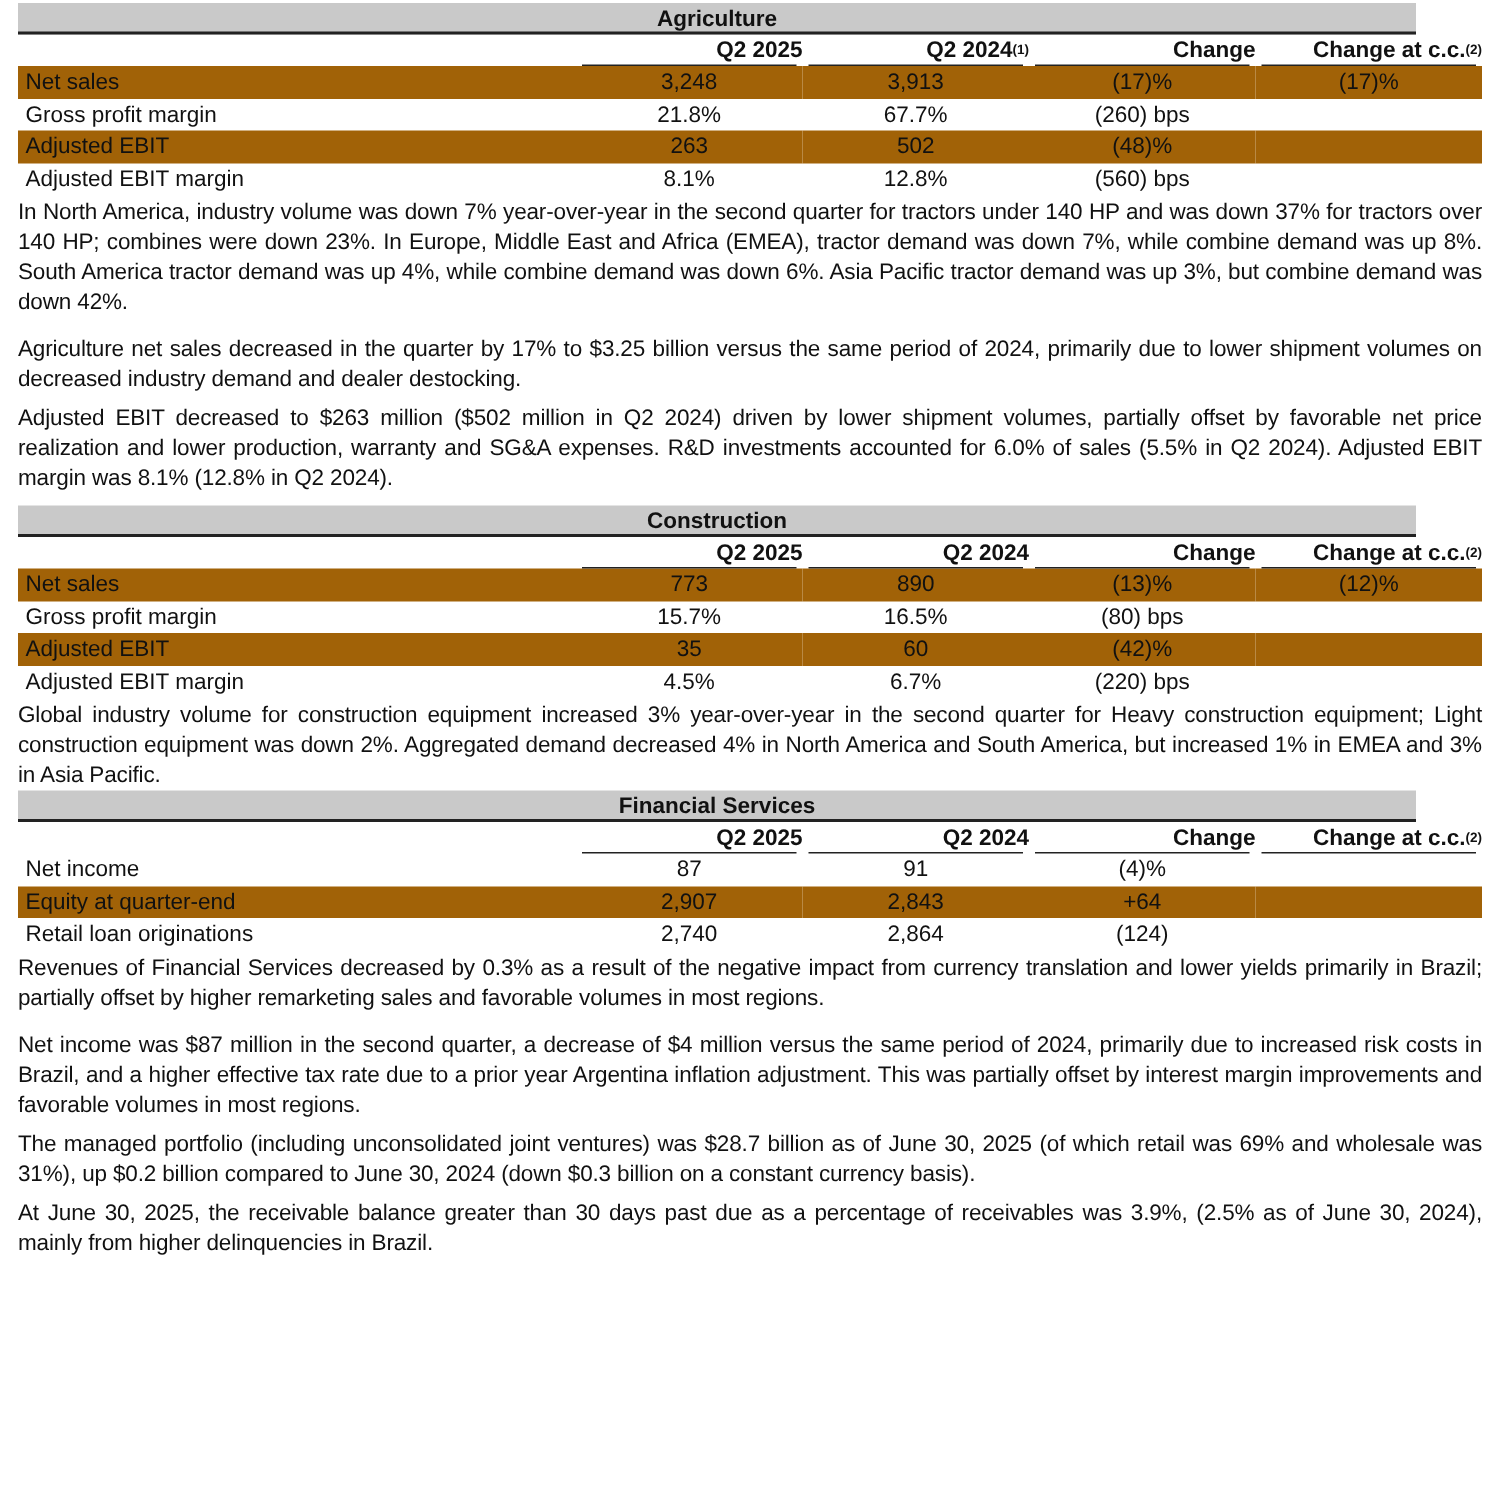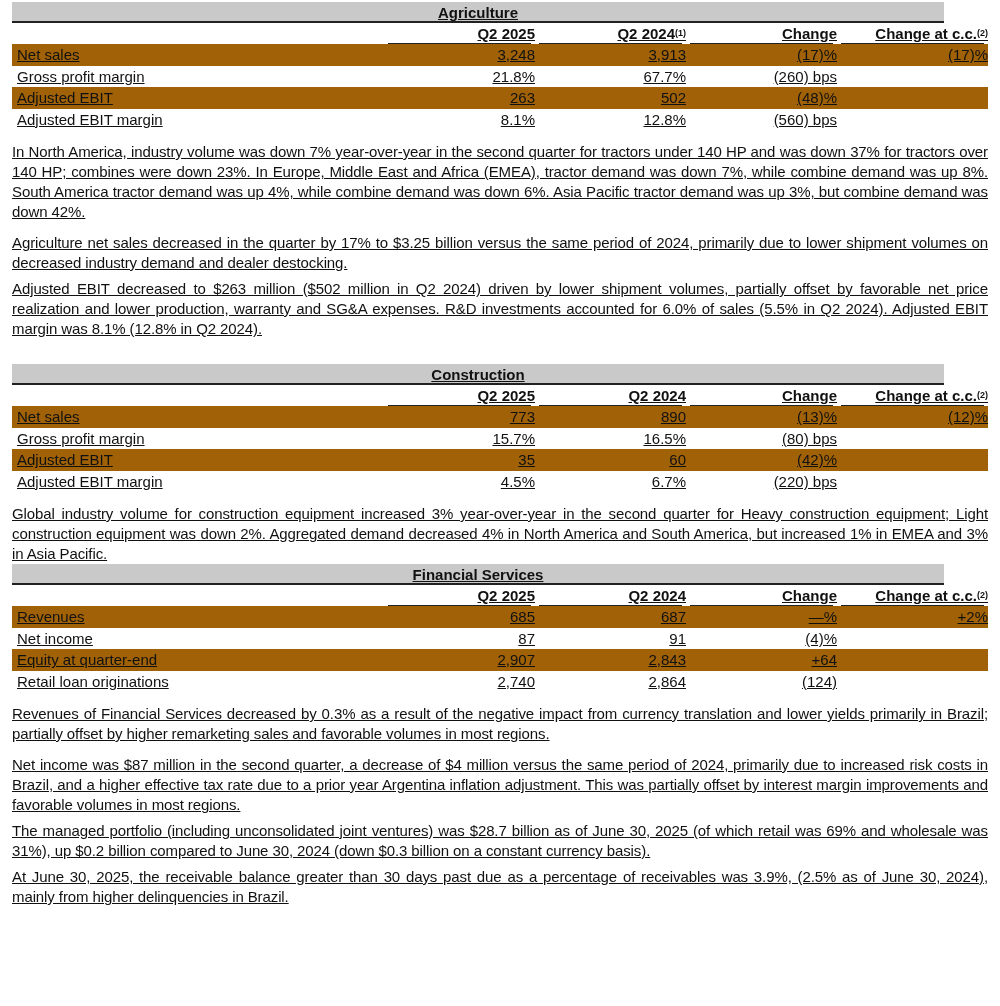--- a/index.html
+++ b/index.html
@@ -1,43 +1,43 @@
 <!DOCTYPE html>
 <html><head>
 <meta charset="utf-8">
 <style>
   * { box-sizing: border-box; margin: 0; padding: 0; }
   html, body { width: 1000px; height: 1006px; background: #ffffff; overflow: hidden; }
   body { font-family: "Liberation Sans", sans-serif; color: #111; font-size: 15px; }
-  .page { position: relative; width: 956px; padding: 2px 12px 0 12px; text-decoration: underline; }
+  .page { position: relative; width: 956px; padding: 2px 12px 0 12px; }
   .section-title {
     height: 21px; background: #c9c9c9; text-align: center; font-weight: bold;
     font-size: 15px; line-height: 21px; border-bottom: 2px solid #222;
   }
   table.fin { width: 976px; border-collapse: collapse; table-layout: fixed; }
   table.fin col.c0 { width: 372px; }
   table.fin col.c1 { width: 151px; }
   table.fin col.c2 { width: 151px; }
   table.fin col.c3 { width: 151px; }
   table.fin col.c4 { width: 151px; }
   table.fin th {
     font-weight: bold; font-size: 15px; height: 21px; line-height: 20px; text-align: right;
     padding: 0; position: relative;
   }
   table.fin th.colh::after {
     content: ""; position: absolute; left: 4px; right: 4px; bottom: 0; border-bottom: 1px solid #222;
   }
   table.fin th sup, .sup { font-size: 9px; vertical-align: top; position: relative; top: -1px; }
   table.fin td { height: 21.5px; line-height: 21px; padding: 0; font-size: 15px; }
   table.fin td.label { text-align: left; padding-left: 5px; }
-  table.fin td.num { text-align: right; }
+  table.fin td.num { text-align: center; }
   table.fin tr.shade td { background: #a16207; }
   p.para {
     font-size: 15px; line-height: 20px; text-align: justify; width: 976px;
-    letter-spacing: -0.1px; margin-top: 12px;
+    letter-spacing: -0.1px; margin-top: 2px;
   }
   p.para.gap { margin-top: 11px; }
   p.para.gap2 { margin-top: 6px; }
   .block { margin-top: 0; }
 </style>
 </head>
 <body>
 
 <div class="page">
 
@@ -86,21 +86,21 @@
           <td class="label">Adjusted EBIT margin</td>
           <td class="num">8.1%</td>
           <td class="num">12.8%</td>
           <td class="num">(560) bps</td>
           <td class="num"></td>
         </tr>
       </tbody>
     </table>
     <p class="para">In North America, industry volume was down 7% year-over-year in the second quarter for tractors under 140 HP and was down 37% for tractors over 140 HP; combines were down 23%. In Europe, Middle East and Africa (EMEA), tractor demand was down 7%, while combine demand was up 8%. South America tractor demand was up 4%, while combine demand was down 6%. Asia Pacific tractor demand was up 3%, but combine demand was down 42%.</p>
     <p class="para gap">Agriculture net sales decreased in the quarter by 17% to $3.25 billion versus the same period of 2024, primarily due to lower shipment volumes on decreased industry demand and dealer destocking.</p>
-    <p class="para gap2" style="margin-bottom:25px;">Adjusted EBIT decreased to $263 million ($502 million in Q2 2024) driven by lower shipment volumes, partially offset by favorable net price realization and lower production, warranty and SG&amp;A expenses. R&amp;D investments accounted for 6.0% of sales (5.5% in Q2 2024). Adjusted EBIT margin was 8.1% (12.8% in Q2 2024).</p>
+    <p class="para gap2" style="margin-bottom:8px;">Adjusted EBIT decreased to $263 million ($502 million in Q2 2024) driven by lower shipment volumes, partially offset by favorable net price realization and lower production, warranty and SG&amp;A expenses. R&amp;D investments accounted for 6.0% of sales (5.5% in Q2 2024). Adjusted EBIT margin was 8.1% (12.8% in Q2 2024).</p>
   </div>
 
   <div class="block">
     <div class="section-title">Construction</div>
     <table class="fin">
       <colgroup>
           <col class="c0">
           <col class="c1">
           <col class="c2">
           <col class="c3">
@@ -162,27 +162,20 @@
       <thead>
         <tr>
           <th></th>
           <th class="colh"><span>Q2 2025</span></th>
           <th class="colh"><span>Q2 2024</span></th>
           <th class="colh"><span>Change</span></th>
           <th class="colh"><span>Change at c.c.</span><sup>(2)</sup></th>
         </tr>
       </thead>
       <tbody>
-        <tr class="shade">
-          <td class="label">Revenues</td>
-          <td class="num">685</td>
-          <td class="num">687</td>
-          <td class="num">—%</td>
-          <td class="num">+2%</td>
-        </tr>
         <tr>
           <td class="label">Net income</td>
           <td class="num">87</td>
           <td class="num">91</td>
           <td class="num">(4)%</td>
           <td class="num"></td>
         </tr>
         <tr class="shade">
           <td class="label">Equity at quarter-end</td>
           <td class="num">2,907</td>

